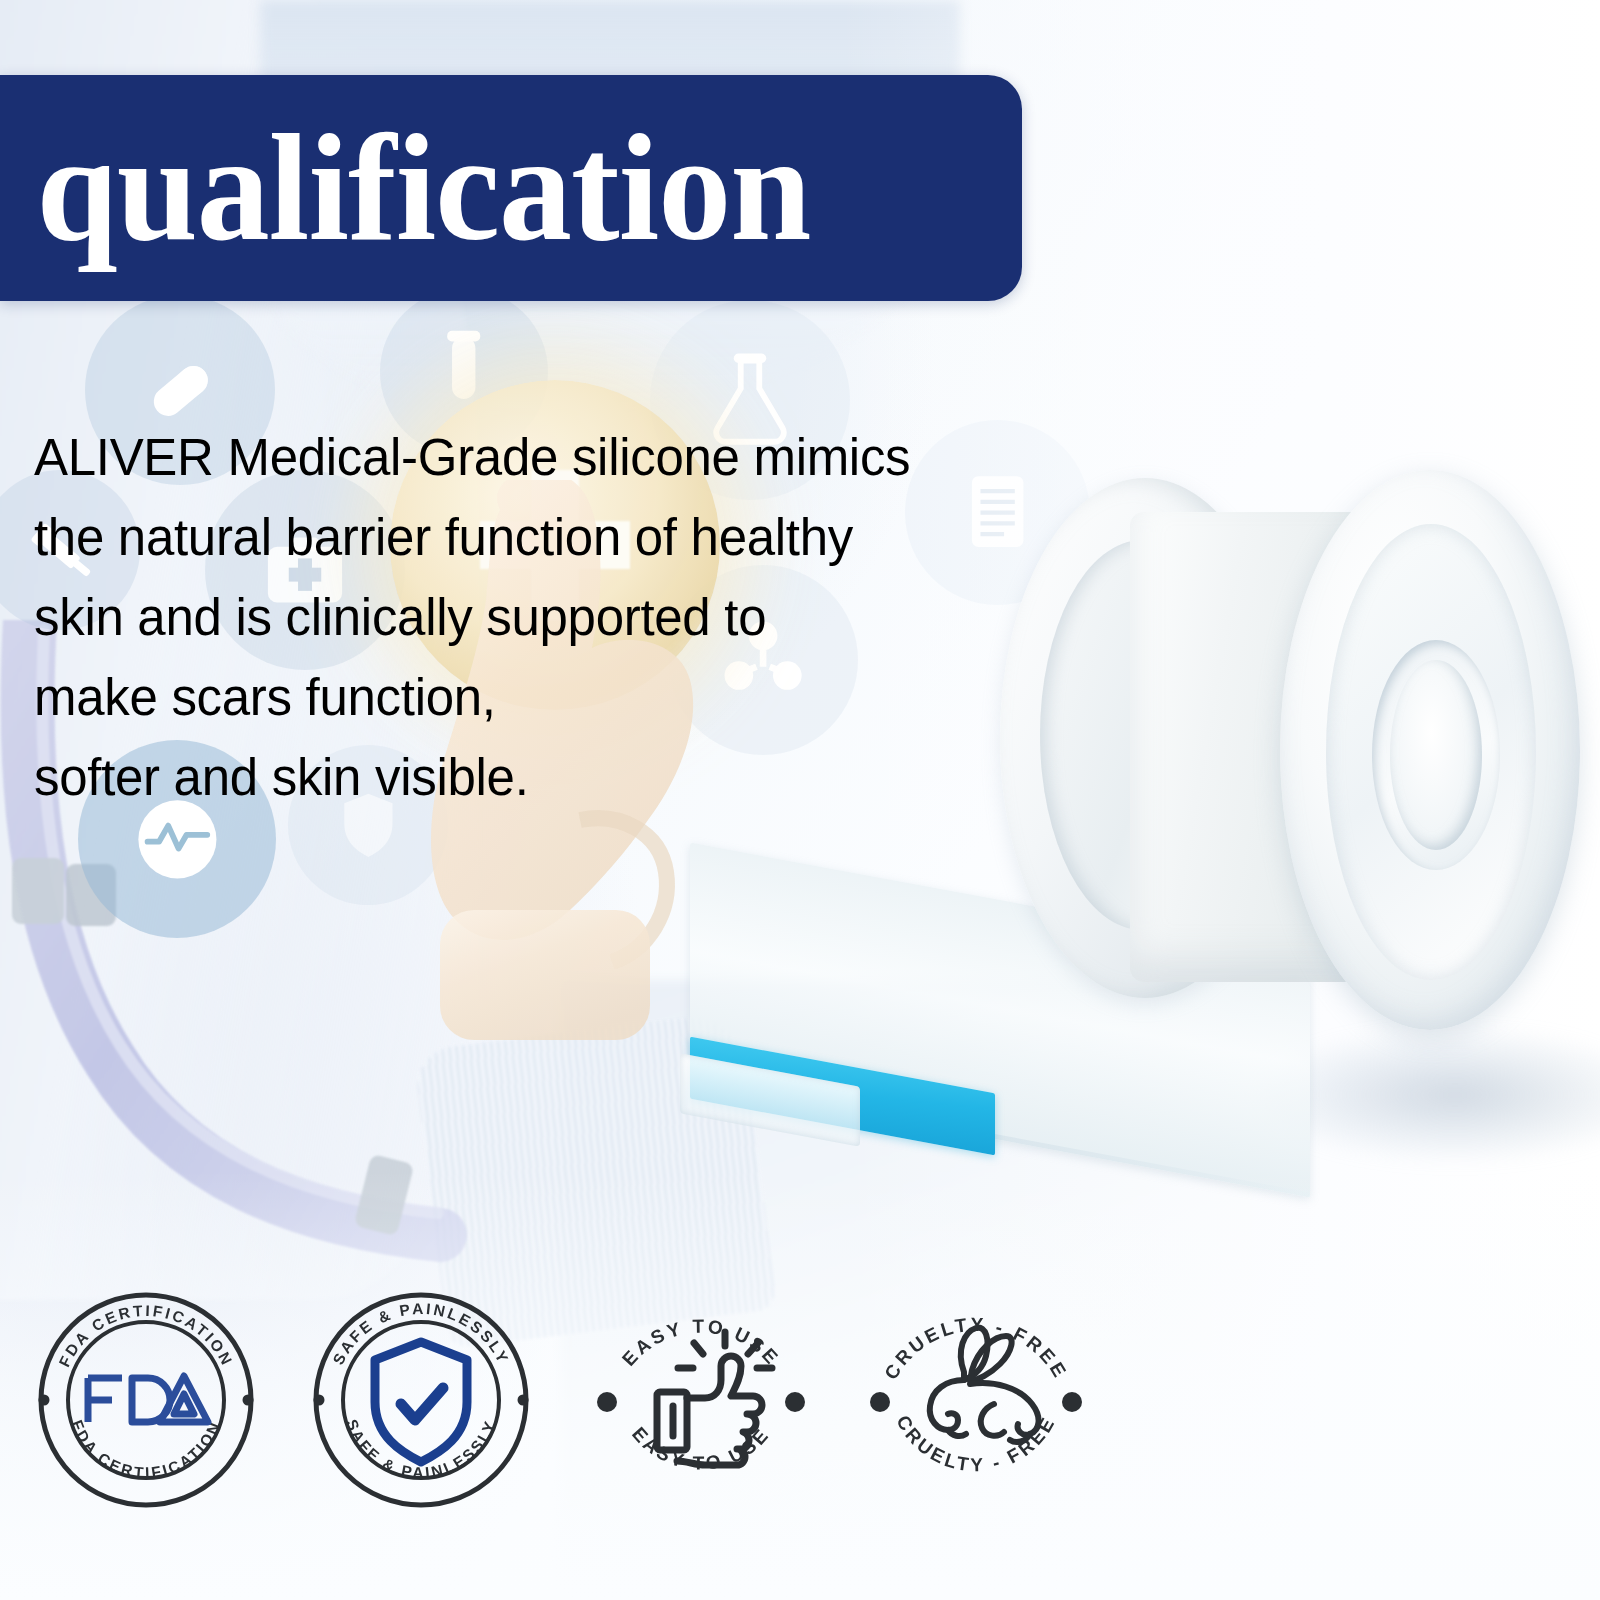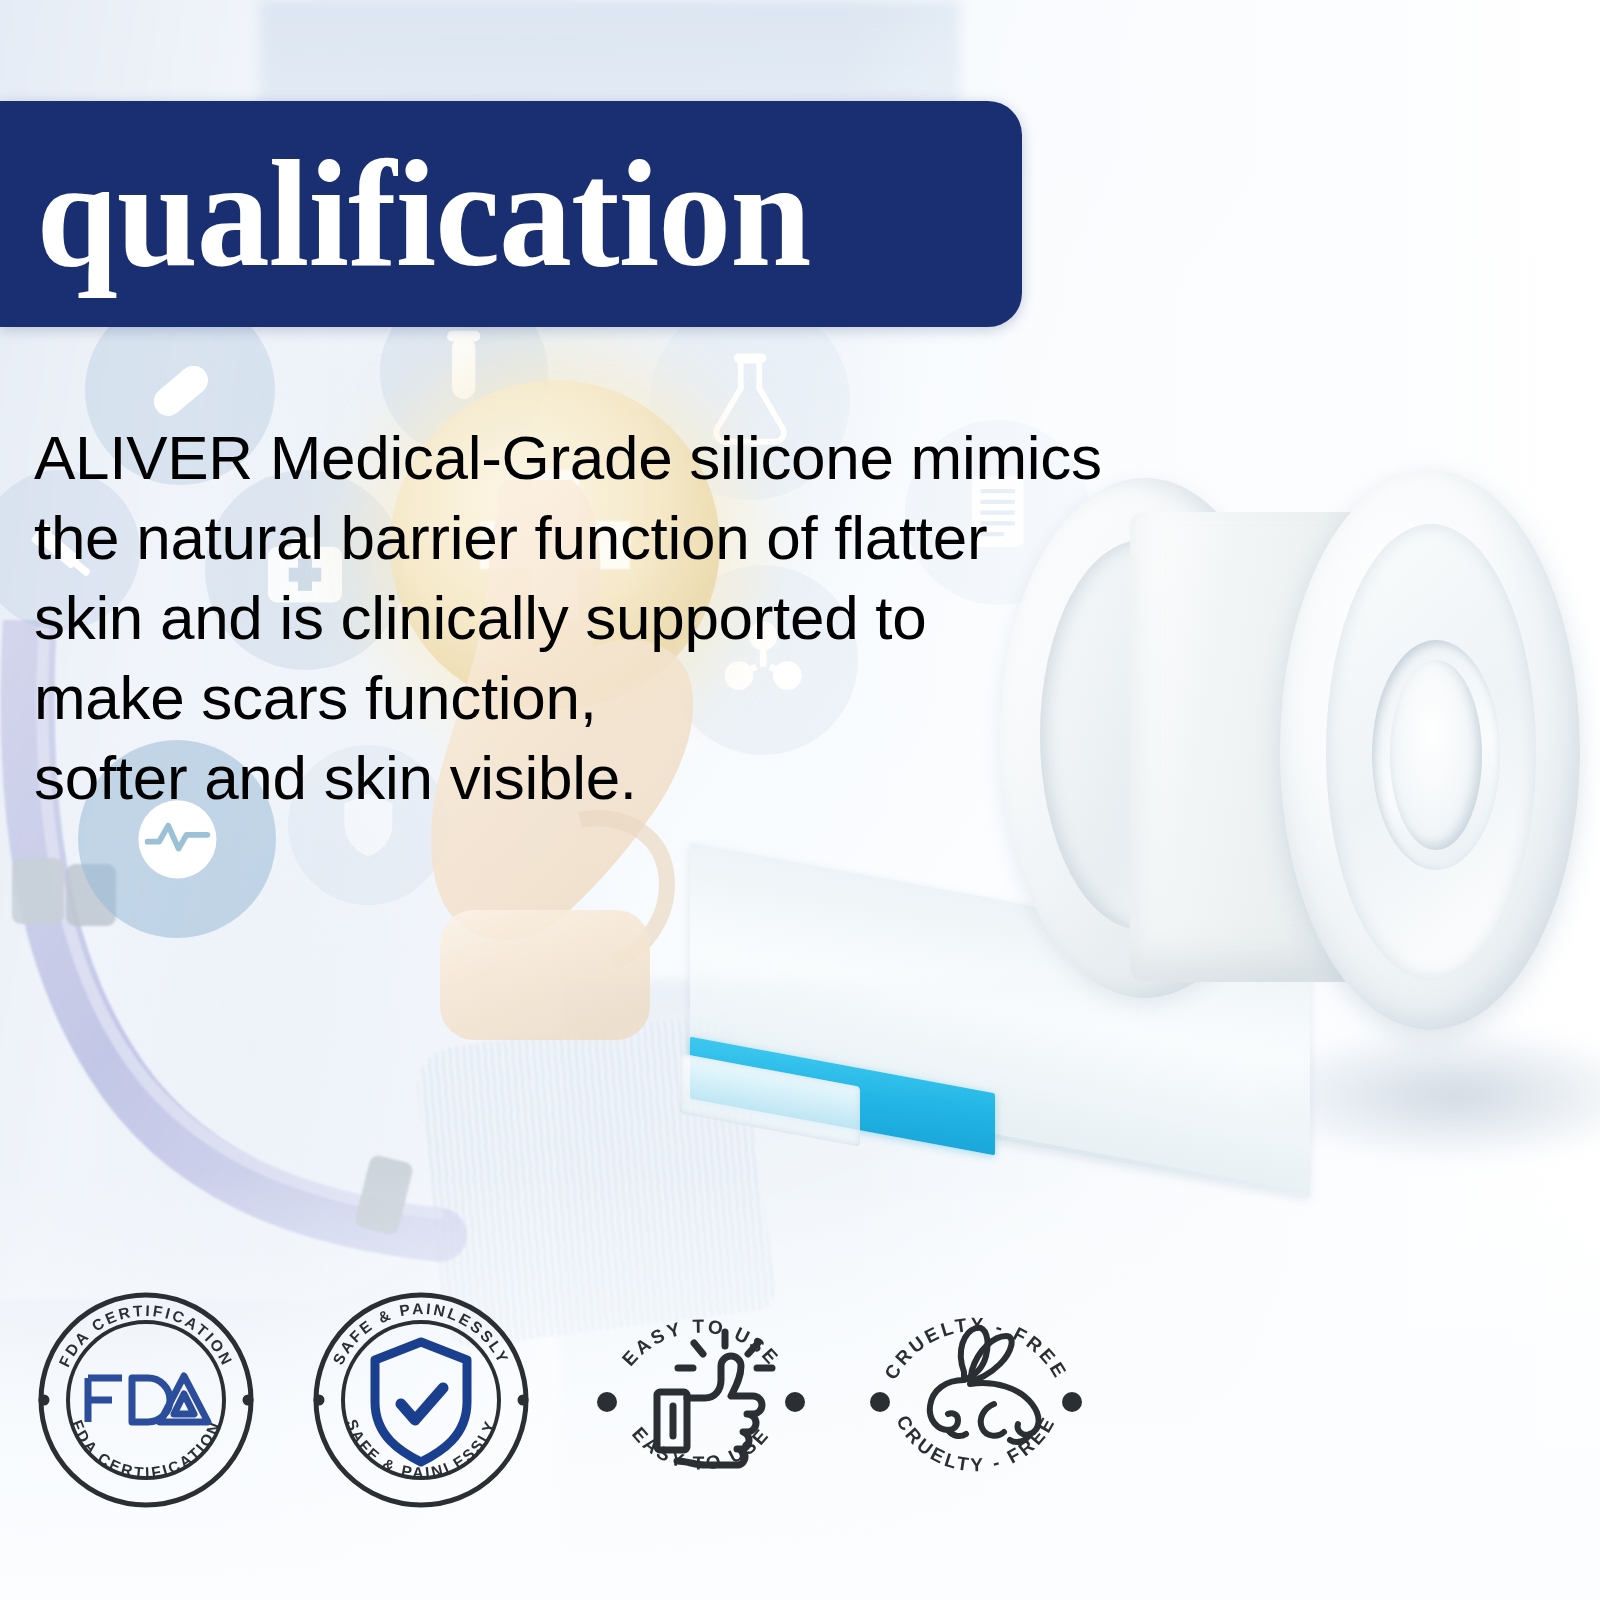--- a/index.html
+++ b/index.html
@@ -151,39 +151,38 @@
     box-shadow:inset 0 0 6px rgba(180,200,214,.5);
   }
 
   
   #title-banner {
     position:absolute; left:0; top:75px; width:1022px; height:226px;
     background:#1a2f72;
     border-radius:0 34px 34px 0;
     display:flex; align-items:center;
     box-shadow:0 3px 14px rgba(20,40,100,.22);
-    margin-top:26px;
   }
   #title-text {
     color:#ffffff;
     font-family:"Liberation Serif", serif;
     font-size:152px;
     font-weight:700;
     letter-spacing:-1px;
     padding-left:38px;
     line-height:1;
     transform:scaleX(.96);
     transform-origin:left center;
   }
 
   
   #body-copy {
     position:absolute; left:34px; top:418px; width:1010px;
     color:#000000;
-    font-size:62px;
+    font-size:51px;
     line-height:80px;
     letter-spacing:-.3px;
     font-weight:400;
   }
   #body-copy .ln { display:block; white-space:nowrap; }
 
   
   #badges { position:absolute; left:0; top:1272px; width:1130px; height:270px; }
   .badge { position:absolute; width:232px; height:232px; top:12px; }
   .badge svg { width:100%; height:100%; overflow:visible; }
@@ -321,21 +320,21 @@
   </div>
 
   <div class="bg-bottom-wash"></div>
 
   <div id="title-banner" style="background: rgb(26, 47, 114);">
     <span id="title-text" style="color: rgb(255, 255, 255);">qualification</span>
   </div>
 
   <div id="body-copy" style="color: rgb(0, 0, 0);">
     <span class="ln">ALIVER Medical-Grade silicone mimics</span>
-    <span class="ln">the natural barrier function of flatter</span>
+    <span class="ln">the natural barrier function of healthy</span>
     <span class="ln">skin and is clinically supported to</span>
     <span class="ln">make scars function,</span>
     <span class="ln">softer and skin visible.</span>
   </div>
 
   <div id="badges">
 
     <div class="badge" style="left:30px;">
       <svg viewBox="0 0 232 232" xmlns="http://www.w3.org/2000/svg">
         <defs>

